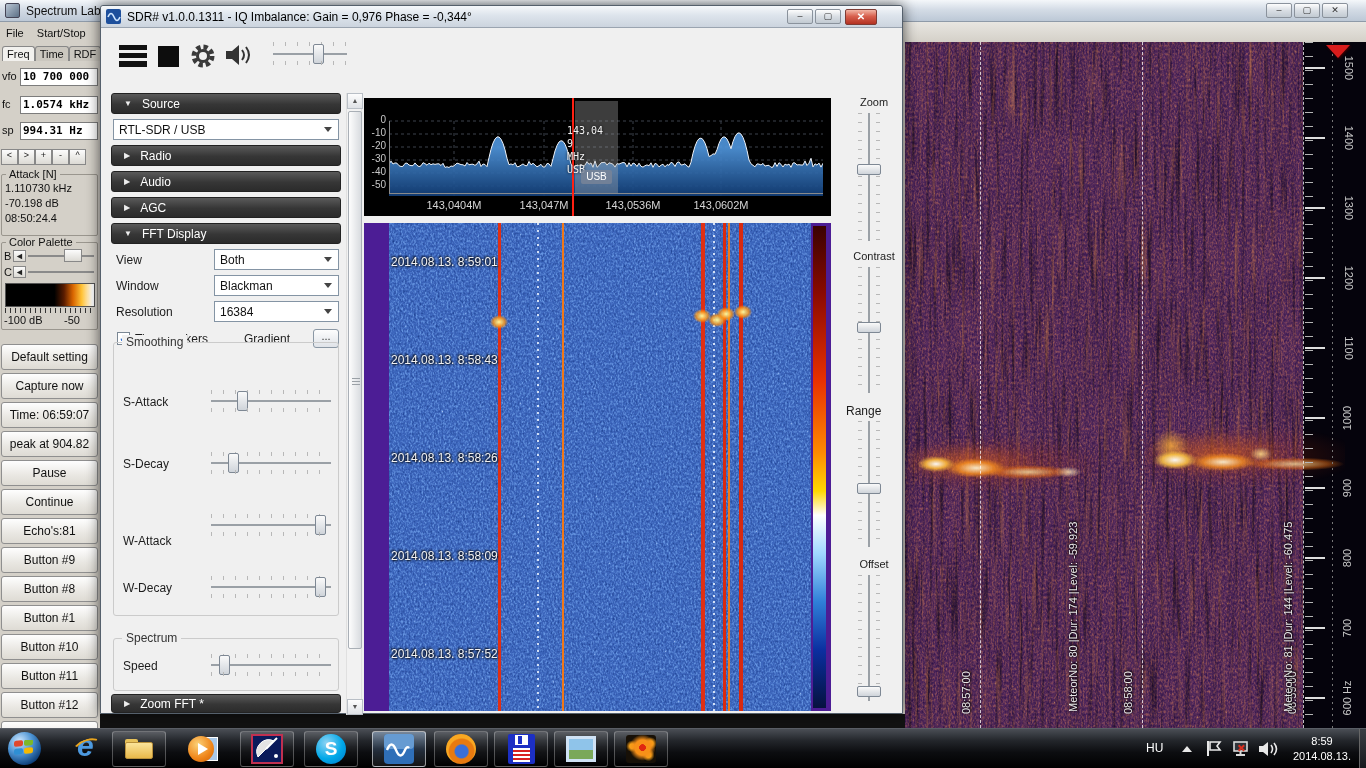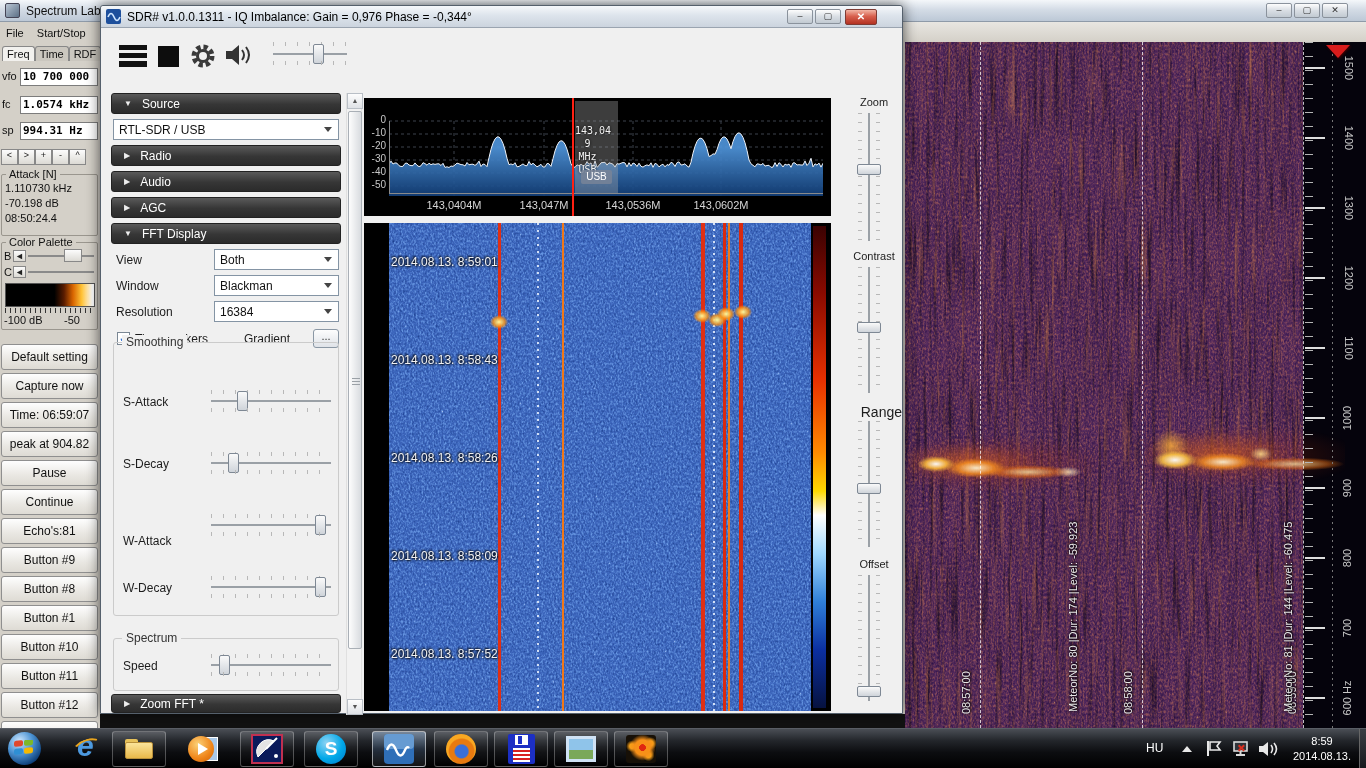--- a/index.html
+++ b/index.html
@@ -398,29 +398,29 @@
     <span class="dblab" style="left:0;top:55px">-30</span>
     <span class="dblab" style="left:0;top:68px">-40</span>
     <span class="dblab" style="left:0;top:81px">-50</span>
     <span class="freqlab" style="left:45px;top:101px">143,0404M</span>
     <span class="freqlab" style="left:135px;top:101px">143,047M</span>
     <span class="freqlab" style="left:224px;top:101px">143,0536M</span>
     <span class="freqlab" style="left:312px;top:101px">143,0602M</span>
 
     <div class="abs" style="left:211px;top:3px;width:43px;height:92px;background:rgba(175,175,175,.35)"></div>
     <div class="abs" style="left:208px;top:0;width:2px;height:118px;background:#ff2012"></div>
-    <div class="abs mono" style="left:211px;top:26px;width:25px;text-align:center;font-size:10px;line-height:13px;color:#f2f2f2;text-shadow:0 0 3px #000">
+    <div class="abs mono" style="left:203px;top:26px;width:25px;font-size:10px;line-height:13px;color:#f2f2f2;text-shadow:0 0 3px #000">
       <div>143,04</div>
           <div>9 MHz</div>
           <div>USB</div>
     </div>
     <div class="abs" style="left:217px;top:72px;width:31px;height:14px;background:rgba(120,132,152,.85);border-radius:2px;font-size:10px;color:#fff;text-align:center;line-height:14px">USB</div>
   </div>
 
-  <div class="abs" style="left:263px;top:217px;width:467px;height:488px;background:#000000;overflow:hidden">
+  <div class="abs" style="left:263px;top:217px;width:467px;height:488px;background:#4c1d95;overflow:hidden">
     <svg width="422" height="488" style="position:absolute;left:25px;top:0">
       <defs>
         <filter id="fBlue" x="0" y="0" width="100%" height="100%">
           <feTurbulence type="fractalNoise" baseFrequency="0.55 0.4" numOctaves="2" seed="8" stitchTiles="stitch"></feTurbulence>
           <feColorMatrix type="saturate" values="0"></feColorMatrix>
           <feComponentTransfer>
             <feFuncR type="table" tableValues="0 0.02 0.05 0.14 0.8"></feFuncR>
             <feFuncG type="table" tableValues="0.02 0.07 0.14 0.32 0.88"></feFuncG>
             <feFuncB type="table" tableValues="0.18 0.33 0.52 0.78 1"></feFuncB>
             <feFuncA type="table" tableValues="1 1"></feFuncA>
@@ -459,21 +459,21 @@
   <div class="ticksV" style="left:775px;top:107px;height:128px"></div>
   <div class="trackV" style="left:767px;top:107px;height:128px">
         <div class="thumbV" style="top:51px"></div>
       </div>
   <span class="lbl" style="left:745px;top:244px;width:56px;text-align:center;font-size:11px">Contrast</span>
   <div class="ticksV" style="left:757px;top:261px;height:126px"></div>
   <div class="ticksV" style="left:775px;top:261px;height:126px"></div>
   <div class="trackV" style="left:767px;top:261px;height:126px">
         <div class="thumbV" style="top:55px"></div>
       </div>
-  <span class="lbl" style="left:745px;top:398px;width:56px;text-align:right;font-size:14px">Range</span>
+  <span class="lbl" style="left:745px;top:398px;width:56px;text-align:left;font-size:12px">Range</span>
   <div class="ticksV" style="left:757px;top:415px;height:126px"></div>
   <div class="ticksV" style="left:775px;top:415px;height:126px"></div>
   <div class="trackV" style="left:767px;top:415px;height:126px">
         <div class="thumbV" style="top:62px"></div>
       </div>
   <span class="lbl" style="left:745px;top:552px;width:56px;text-align:center;font-size:11px">Offset</span>
   <div class="ticksV" style="left:757px;top:569px;height:126px"></div>
   <div class="ticksV" style="left:775px;top:569px;height:126px"></div>
   <div class="trackV" style="left:767px;top:569px;height:126px">
         <div class="thumbV" style="top:111px"></div>

